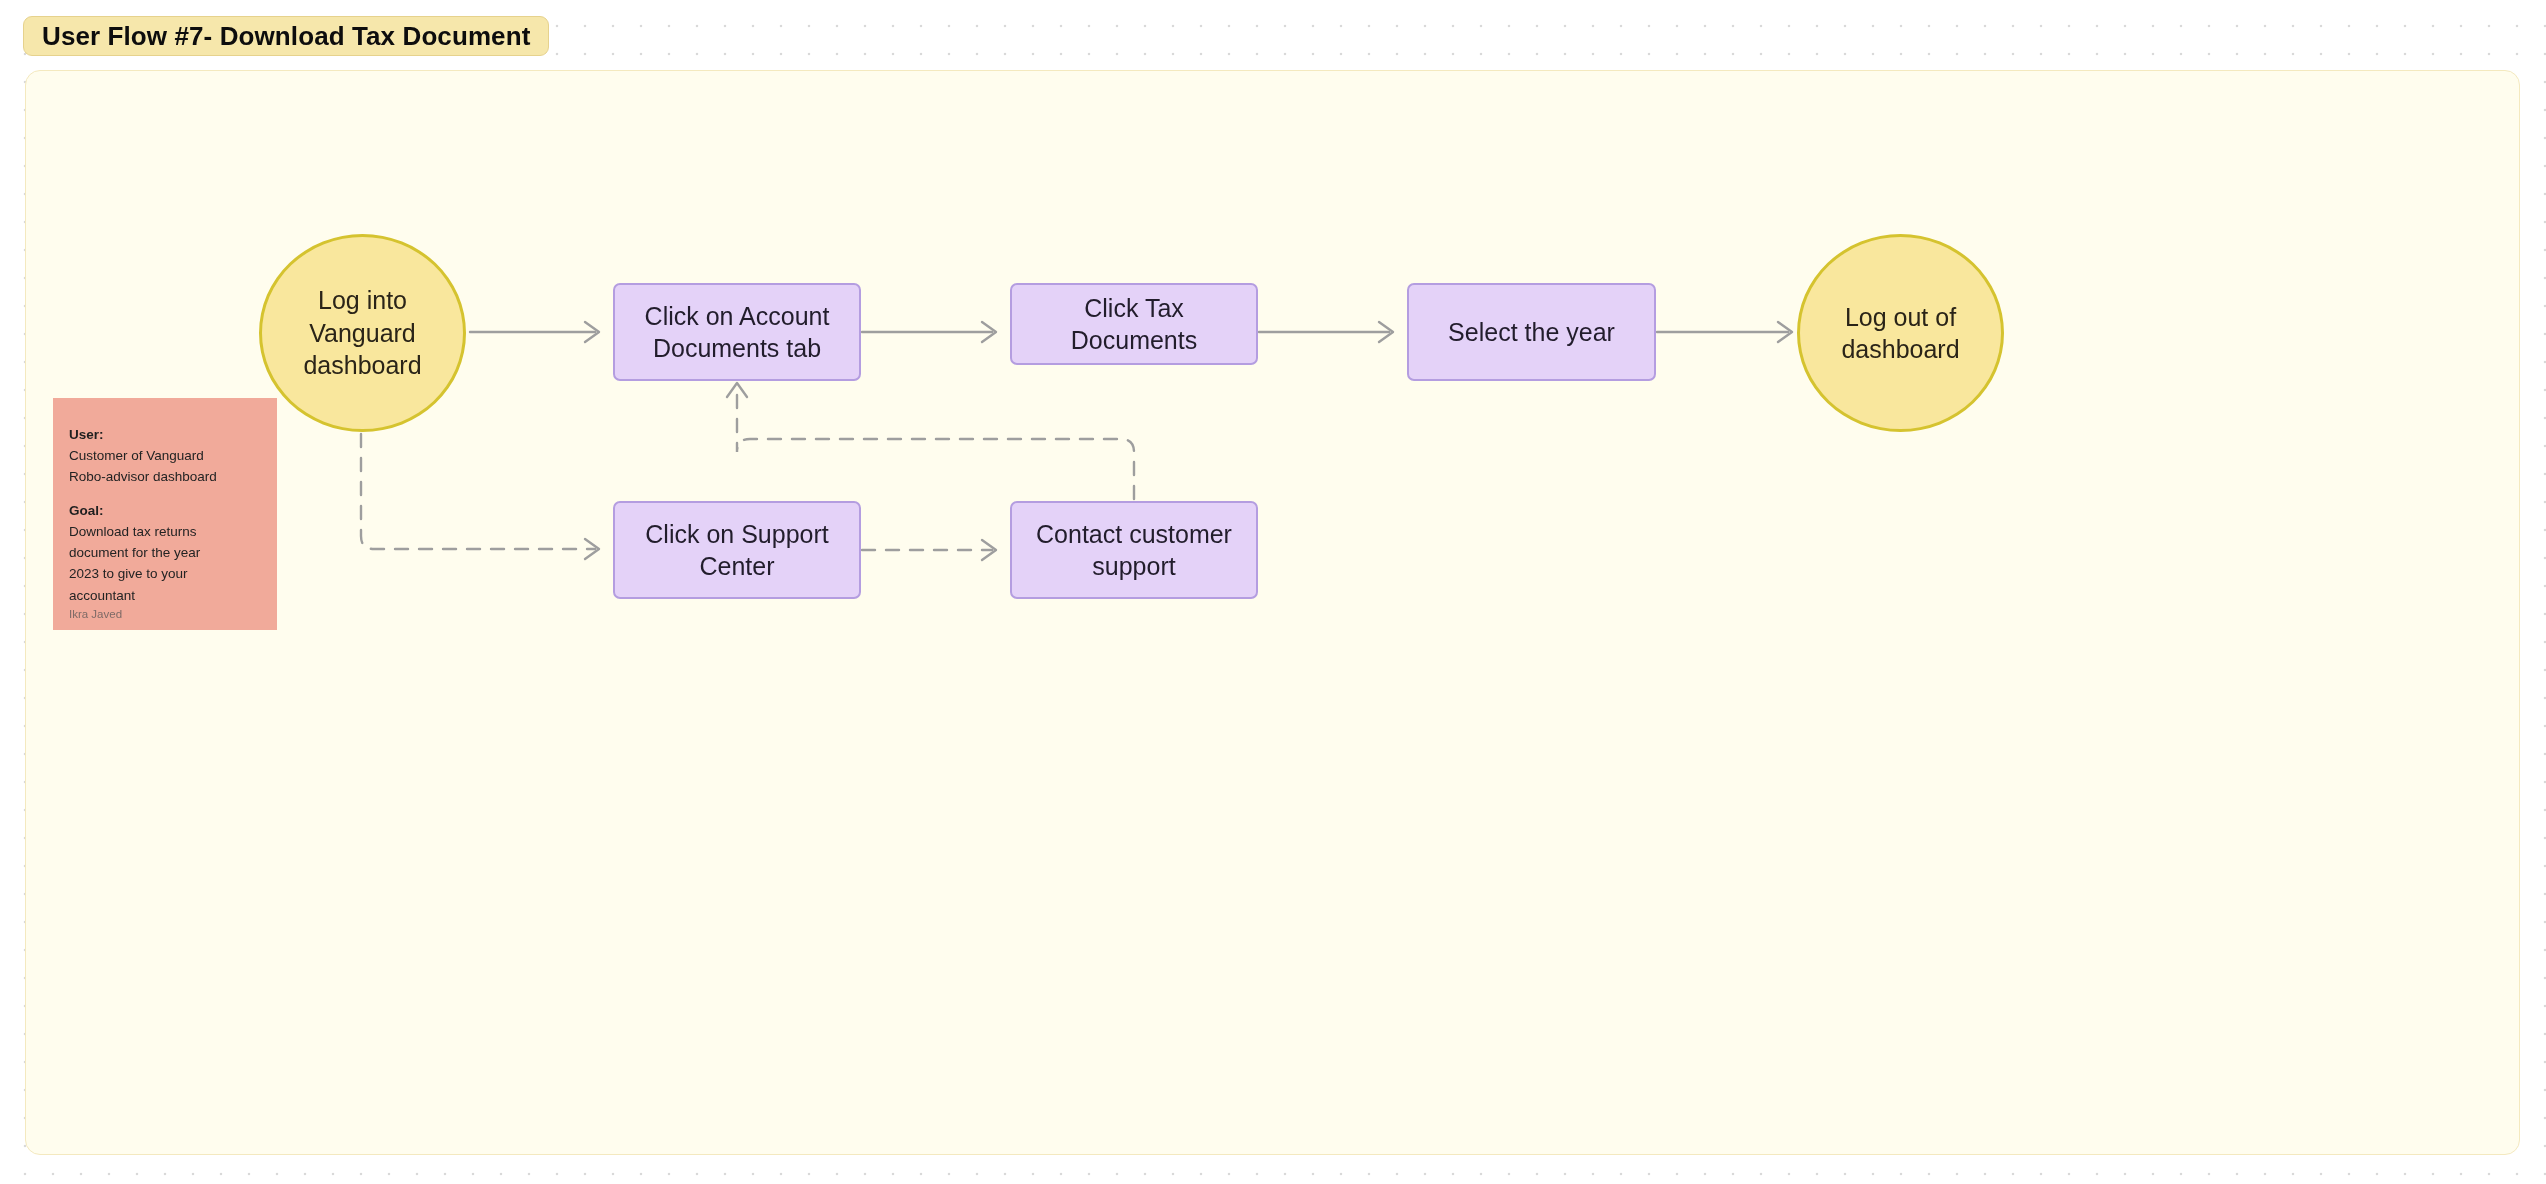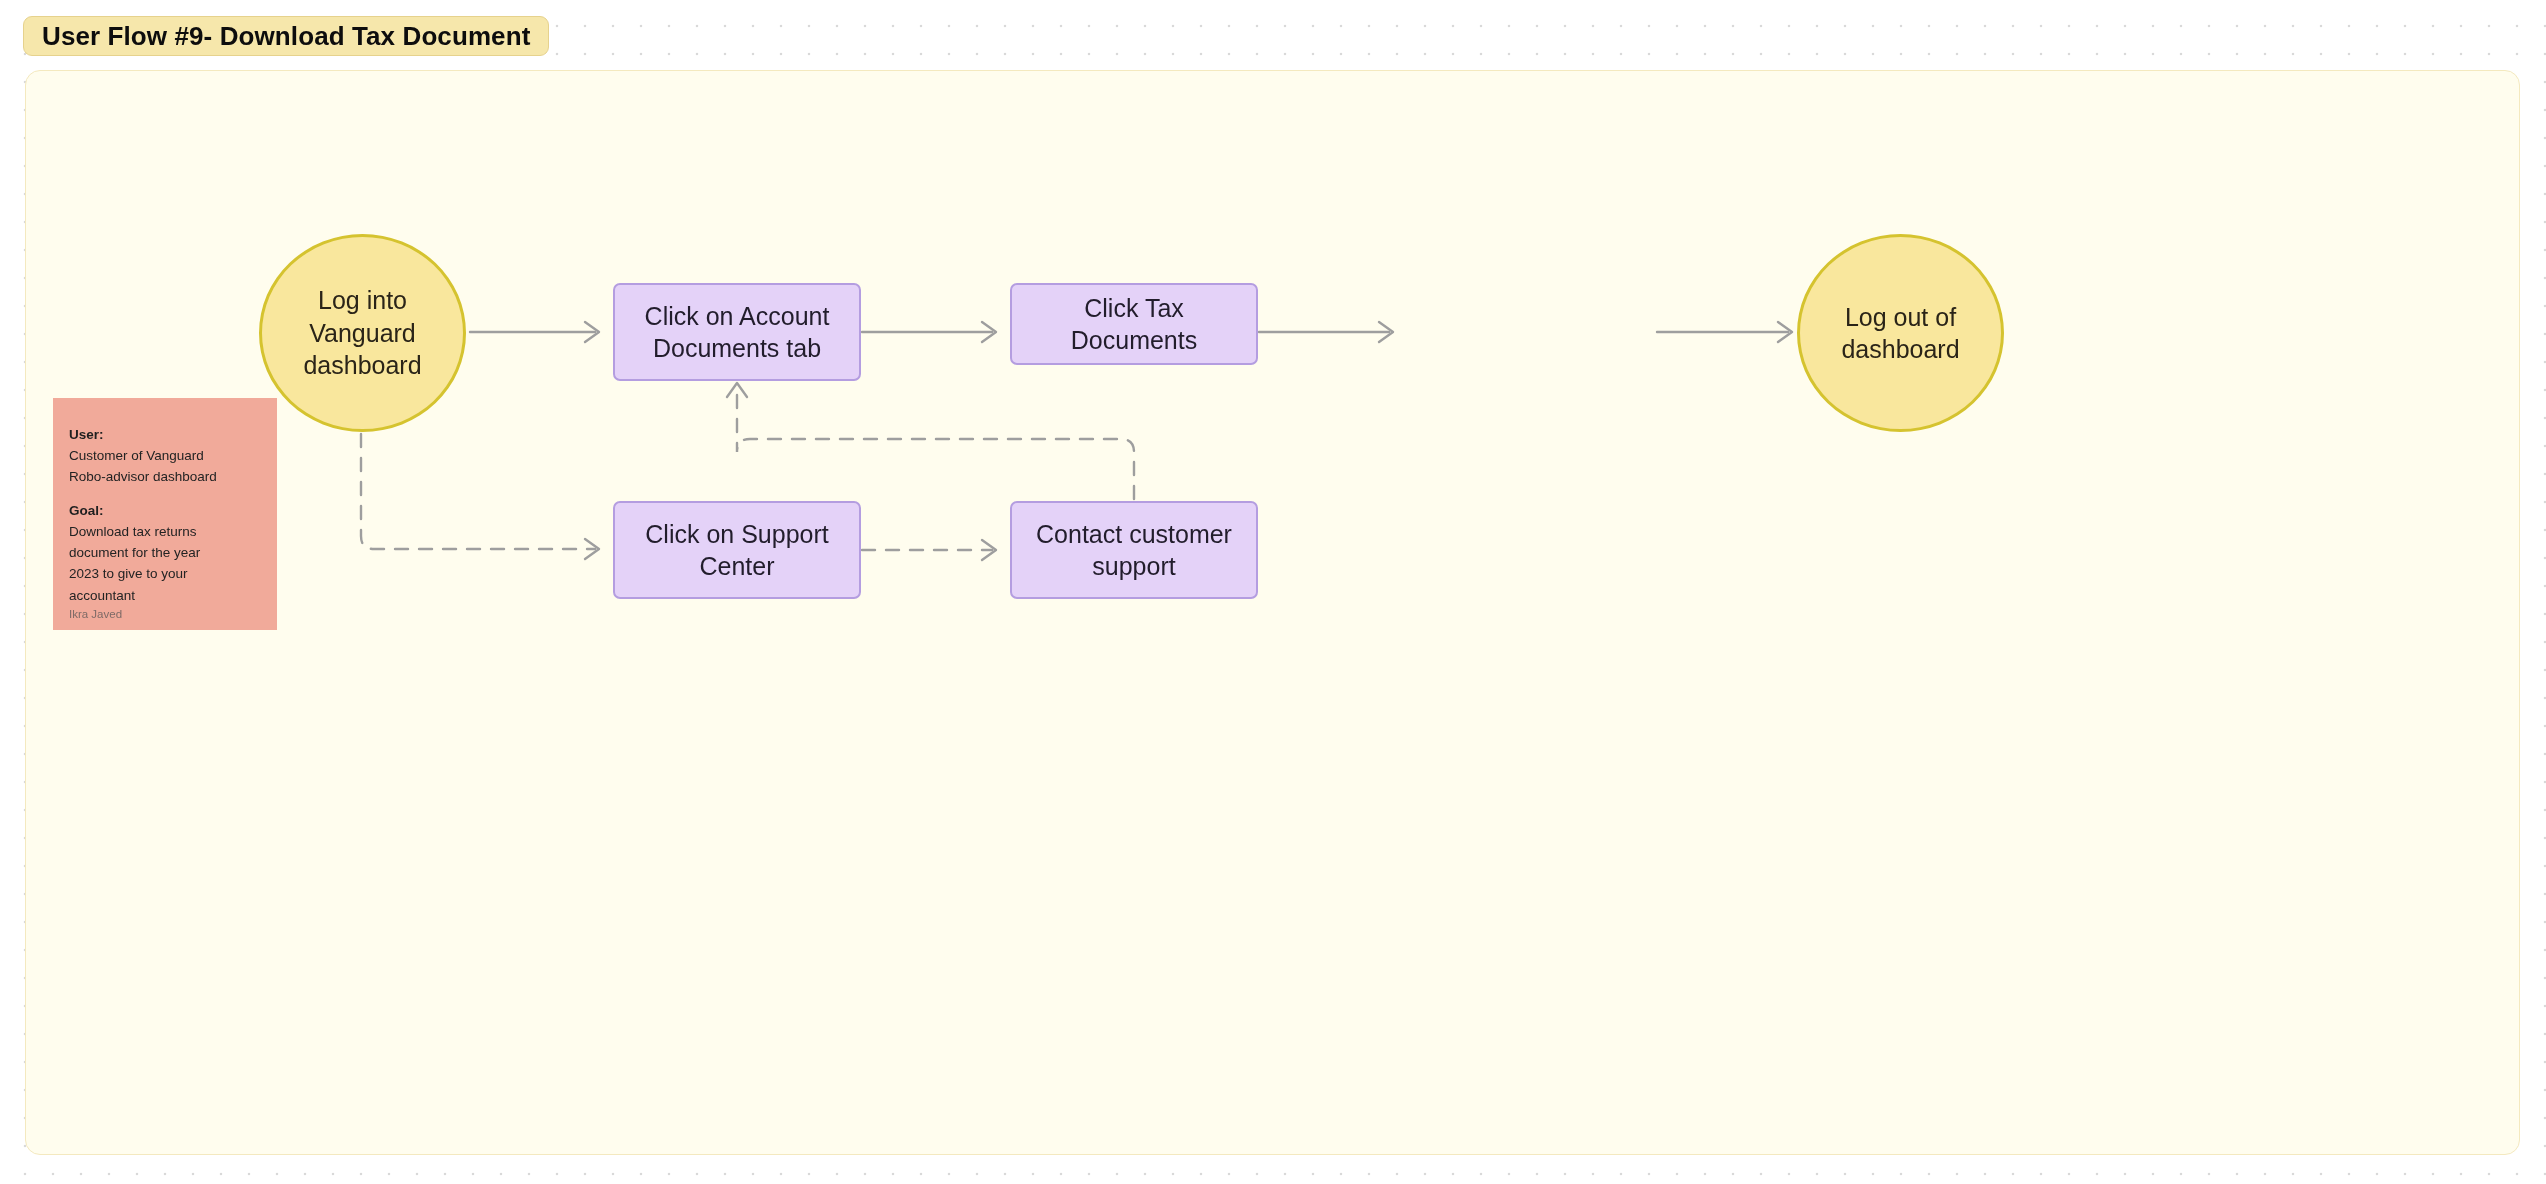--- a/index.html
+++ b/index.html
@@ -134,21 +134,21 @@
     color: #7e6a66;
     line-height: 1.4;
   }
 </style>
 </head>
 <body>
 
 <div id="root">
 
   <div id="title-chip">
-    <span class="title-text">User Flow #9-  Download Tax Document</span>
+    <span class="title-text">User Flow #7-  Download Tax Document</span>
   </div>
 
   <div id="canvas"></div>
 
   <svg id="edges" viewBox="0 0 2546 1184" width="2546" height="1184">
 
     <g>
       <line x1="470" y1="332" x2="595" y2="332" stroke="#9e9e9e" stroke-width="2.4" stroke-linecap="round"></line>
       <polyline points="585,322 599,332 585,342" fill="none" stroke="#9e9e9e" stroke-width="2.4" stroke-linecap="round" stroke-linejoin="round"></polyline>
     </g>
@@ -192,20 +192,23 @@
 
   <div class="node box" style="left:613px; top:283px; width:248px; height:98px;">
     <span class="node-label">Click on Account
 Documents tab</span>
   </div>
 
   <div class="node box" style="left:1010px; top:283px; width:248px; height:82px;">
     <span class="node-label">Click Tax Documents</span>
   </div>
 
+  <div class="node box" style="left:1407px; top:283px; width:249px; height:98px;">
+    <span class="node-label">Select the year</span>
+  </div>
 
   <div class="node circle" style="left:1797px; top:234px; width:207px; height:198px;">
     <span class="node-label">Log out of
 dashboard</span>
   </div>
 
   <div class="node box" style="left:1010px; top:501px; width:248px; height:98px;">
     <span class="node-label">Contact customer
 support</span>
   </div>

